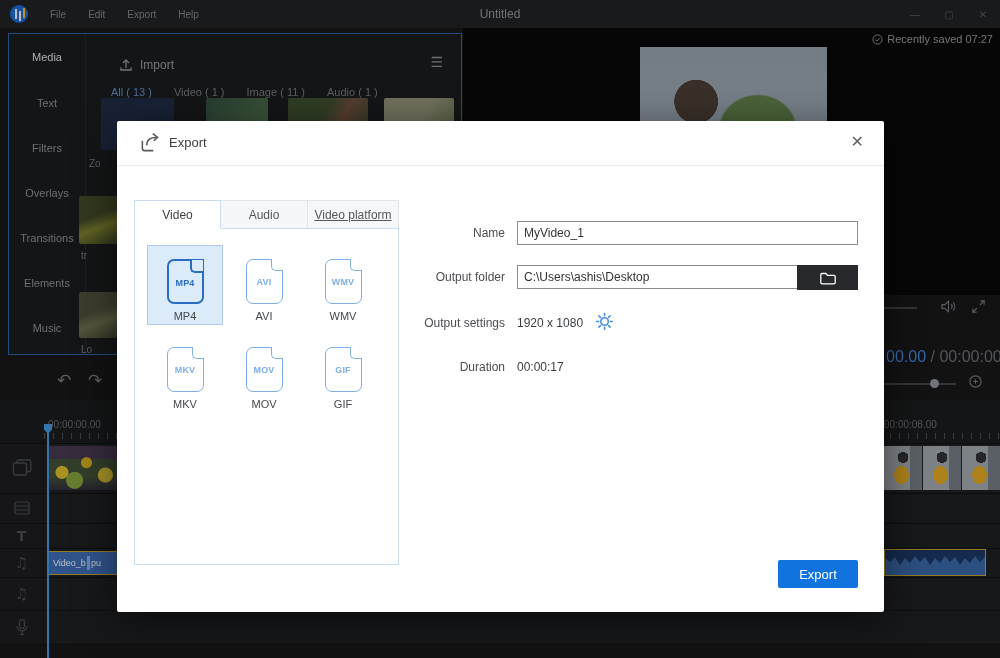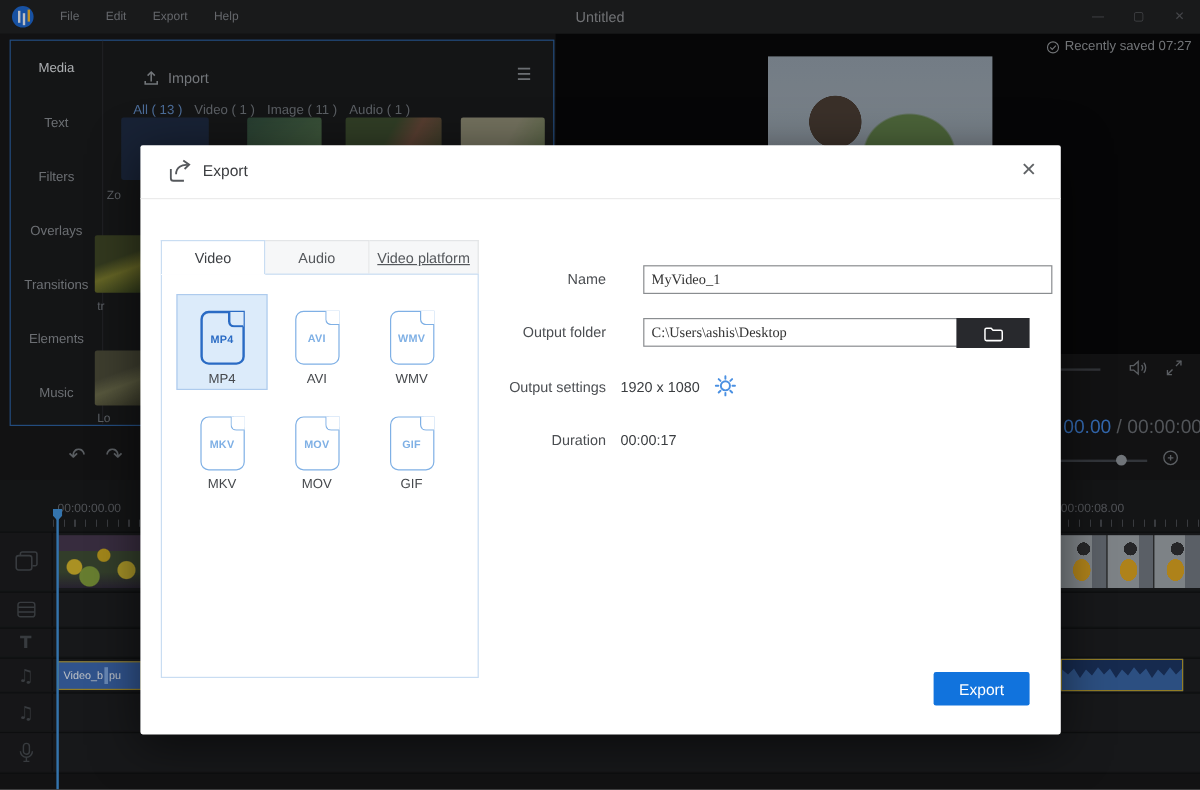--- a/index.html
+++ b/index.html
@@ -16,21 +16,21 @@
   .win-controls { position:absolute; right:0; top:0; height:28px; display:flex; }
   .win-btn { width:34px; height:28px; color:#55575b; font-size:10px; display:flex; align-items:center; justify-content:center; }
 
   
   .media-outline { position:absolute; left:8px; top:33px; width:454px; height:322px; border:1px solid #2a5d9c; background:#17181a; }
   .side-item { position:absolute; left:0; width:76px; text-align:center; font-size:11px; color:#85898e; }
   .side-item.active { color:#d6d9dc; }
   .side-sep { position:absolute; left:76px; top:0; bottom:0; width:1px; background:#232528; }
   .import-row { position:absolute; left:110px; top:24px; display:flex; align-items:center; color:#8d9196; font-size:12px; }
   .hamburger { position:absolute; right:18px; top:20px; color:#84888d; font-size:14px; }
-  .media-tabs { position:absolute; left:102px; top:52px; display:flex; gap:10px; font-size:11px; color:#6f747a; }
+  .media-tabs { position:absolute; left:102px; top:52px; display:flex; gap:22px; font-size:11px; color:#6f747a; }
   .media-tab.active { color:#5d86bd; border-bottom:2px solid #3f6ea8; padding-bottom:3px; }
   .mthumb { position:absolute; top:64px; height:52px; border-radius:2px; }
   .sliver-thumb { position:absolute; border-radius:2px; }
   .sliver-label { position:absolute; color:#6f747a; font-size:10px; }
 
   
   .preview { position:absolute; left:463px; top:28px; width:537px; height:267px; background:#060607; }
   .video-art { position:absolute; left:640px; top:47px; width:187px; height:248px;
     background:
       radial-gradient(circle 24px at 30% 22%, #473a31 0 90%, rgba(0,0,0,0) 92%),
@@ -95,21 +95,21 @@
   .fmt-item.selected { background:#dcebfa; border:1px solid #aecbed; }
   .doc-icon { position:relative; width:37px; height:45px; border:1.5px solid #7fb0e5; border-radius:7px; border-top-right-radius:0; }
   .doc-icon::before { content:""; position:absolute; right:-1.5px; top:-1.5px; width:11px; height:11px; background:#fff; border-left:1.5px solid #7fb0e5; border-bottom:1.5px solid #7fb0e5; border-bottom-left-radius:5px; }
   .fmt-item.selected .doc-icon { border-color:#2a6bc4; border-width:2px; }
   .fmt-item.selected .doc-icon::before { background:#dcebfa; border-color:#2a6bc4; border-width:2px; }
   .doc-text { position:absolute; left:0; right:0; top:17px; text-align:center; font-size:9px; font-weight:bold; color:#7fb0e5; letter-spacing:0.2px; }
   .fmt-item.selected .doc-text { color:#2a6bc4; }
   .fmt-caption { margin-top:6px; font-size:11px; color:#45484c; }
   .field-row { position:absolute; left:0; width:760px; height:26px; }
   .field-label { position:absolute; left:0; top:5px; width:388px; text-align:right; font-size:12px; color:#4b4e52; }
-  .field-input { position:absolute; left:400px; top:0; height:24px; border:1px solid #8a8d90; font-size:12px; color:#333; padding:0 6px; font-family:Liberation Serif, serif; outline:none; background:#fff;margin-left:19px; }
+  .field-input { position:absolute; left:400px; top:0; height:24px; border:1px solid #8a8d90; font-size:12px; color:#333; padding:0 6px; font-family:Liberation Sans, sans-serif; outline:none; background:#fff; }
   .folder-btn { position:absolute; left:680px; top:0; width:61px; height:25px; background:#28292d; display:flex; align-items:center; justify-content:center; cursor:pointer; }
   .field-value { position:absolute; left:400px; top:5px; font-size:12px; color:#3a3d40; }
   .gear-btn { position:absolute; left:478px; top:1px; width:20px; height:20px; cursor:pointer; }
   .export-btn { position:absolute; left:661px; top:439px; width:80px; height:28px; background:#1173dd; border:none; color:#fff; font-size:13px; font-family:"Liberation Sans",sans-serif; border-radius:2px; cursor:pointer; }
 </style>
 </head>
 <body>
 
 <div class="app">
 

